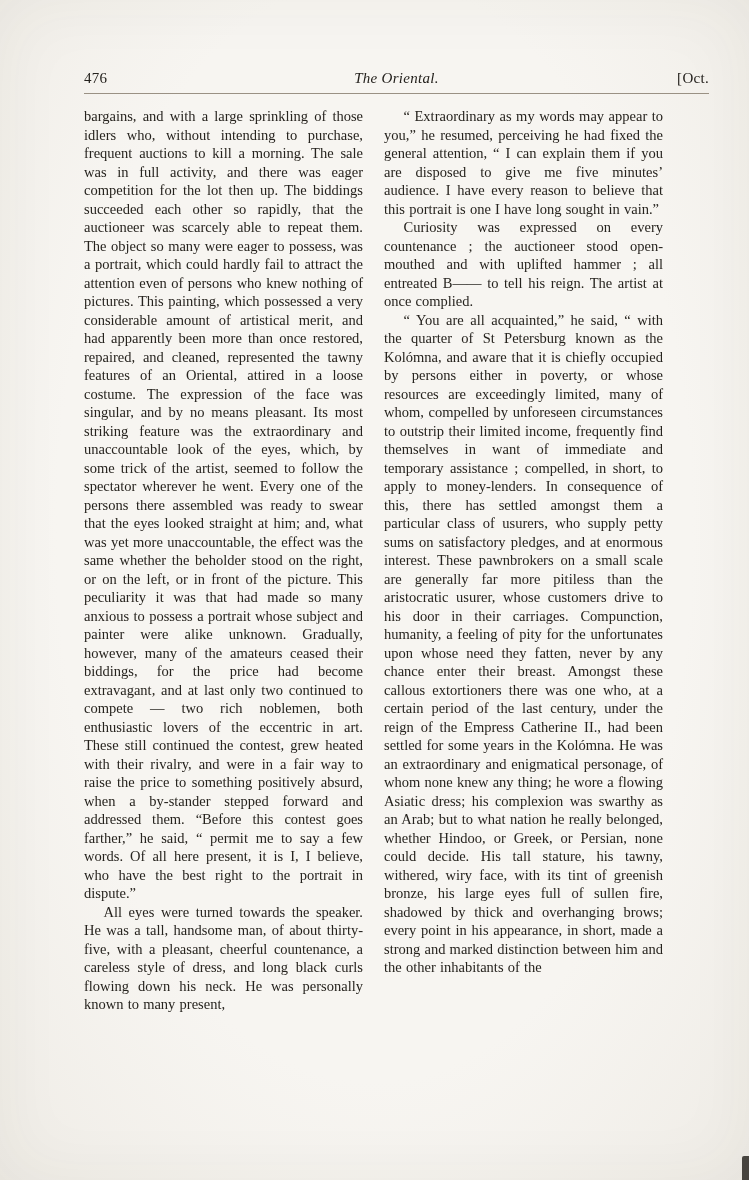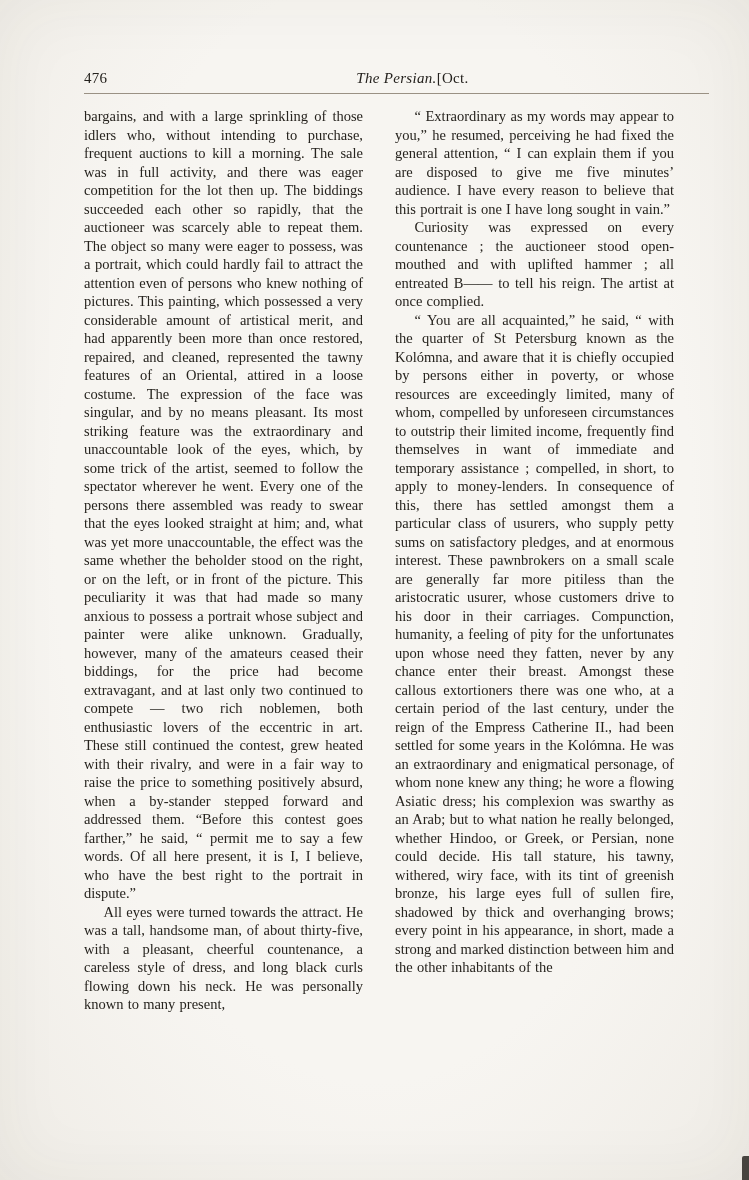--- a/index.html
+++ b/index.html
@@ -24,24 +24,24 @@
     display: grid;
     grid-template-columns: 1fr auto 1fr;
     align-items: baseline;
     font-size: 15px;
     letter-spacing: 0.3px;
     padding-bottom: 6px;
     border-bottom: 1px solid #9a9184;
   }
   .running-head .page-num { text-align: left; }
   .running-head .head-title { text-align: center; font-style: italic; }
-  .running-head .issue { text-align: left; }
+  .running-head .issue { text-align: right; }
   .columns {
     display: flex;
-    gap: 32px;
+    gap: 21px;
     margin-top: 13px;
   }
   .col {
     width: 279px;
     flex: 0 0 279px;
   }
   .col p {
     margin: 0;
     font-size: 14.5px;
     line-height: 18.5px;
@@ -64,29 +64,29 @@
     opacity: 0.85;
   }
 </style>
 </head>
 <body>
 
 <div class="page">
 
   <div class="running-head">
     <span class="page-num">476</span>
-    <span class="head-title">The Persian.</span>
+    <span class="head-title">The Oriental.</span>
     <span class="issue">[Oct.</span>
   </div>
 
   <div class="columns">
 
     <div class="col">
       <p class="cont">bargains, and with a large sprinkling of those idlers who, without intending to purchase, frequent auctions to kill a morning.  The sale was in full activity, and there was eager competition for the lot then up.  The biddings succeeded each other so rapidly, that the auctioneer was scarcely able to repeat them.  The object so many were eager to possess, was a portrait, which could hardly fail to attract the attention even of persons who knew nothing of pictures. This painting, which possessed a very considerable amount of artistical merit, and had apparently been more than once restored, repaired, and cleaned, represented the tawny features of an Oriental, attired in a loose costume.  The expression of the face was singular, and by no means pleasant.  Its most striking feature was the extraordinary and unaccountable look of the eyes, which, by some trick of the artist, seemed to follow the spectator wherever he went. Every one of the persons there assembled was ready to swear that the eyes looked straight at him; and, what was yet more unaccountable, the effect was the same whether the beholder stood on the right, or on the left, or in front of the picture.  This peculiarity it was that had made so many anxious to possess a portrait whose subject and painter were alike unknown.    Gradually,    however, many of the amateurs ceased their biddings, for the price had become extravagant, and at last only two continued to compete — two rich noblemen, both enthusiastic lovers of the eccentric in art.  These still continued the contest, grew heated with their rivalry, and were in a fair way to raise the price to something positively absurd, when a by-stander stepped forward and addressed them. “Before this contest goes farther,” he said, “ permit me to say a few words. Of all here present, it is I, I believe, who have the best right to the portrait in dispute.”</p>
-      <p>All eyes were turned towards the attract.  He was a tall, handsome man, of about thirty-five, with a pleasant, cheerful countenance, a careless style of dress, and long black curls flowing down his neck.  He was personally known to many present,</p>
+      <p>All eyes were turned towards the speaker.  He was a tall, handsome man, of about thirty-five, with a pleasant, cheerful countenance, a careless style of dress, and long black curls flowing down his neck.  He was personally known to many present,</p>
     </div>
 
     <div class="col">
       <p>“ Extraordinary as my words may appear to you,” he resumed, perceiving he had fixed the general attention, “ I can explain them if you are disposed to give me five minutes’ audience.  I have every reason to believe that this portrait is one I have long sought in vain.”</p>
       <p>Curiosity was expressed on every countenance ; the auctioneer stood open-mouthed and with uplifted hammer ; all entreated B—— to tell his reign.  The artist at once complied.</p>
       <p>“ You are all acquainted,” he said, “ with the quarter of St Petersburg known as the Kolómna, and aware that it is chiefly occupied by persons either in poverty, or whose resources are exceedingly limited, many of whom, compelled by unforeseen circumstances to outstrip their limited income, frequently find themselves in want of immediate and temporary assistance ;  compelled, in short, to apply to money-lenders.  In consequence of this, there has settled amongst them a particular class of usurers, who supply petty sums on satisfactory pledges, and at enormous interest.  These pawnbrokers on a small scale are generally far more pitiless than the aristocratic usurer, whose customers drive to his door in their carriages.  Compunction, humanity, a feeling of pity for the unfortunates upon whose need they fatten, never by any chance enter their breast.  Amongst these callous extortioners there was one who, at a certain period of the last century, under the reign of the Empress Catherine II., had been settled for some years in the Kolómna.  He was an extraordinary and enigmatical personage, of whom none knew any thing; he wore a flowing Asiatic dress; his complexion was swarthy as an Arab; but to what nation he really belonged, whether Hindoo, or Greek, or Persian, none could decide.  His tall stature, his tawny, withered, wiry face, with its tint of greenish bronze, his large eyes full of sullen fire, shadowed by thick and overhanging brows; every point in his appearance, in short, made a strong and marked distinction between him and the other inhabitants of the</p>
     </div>
 
   </div>
 

